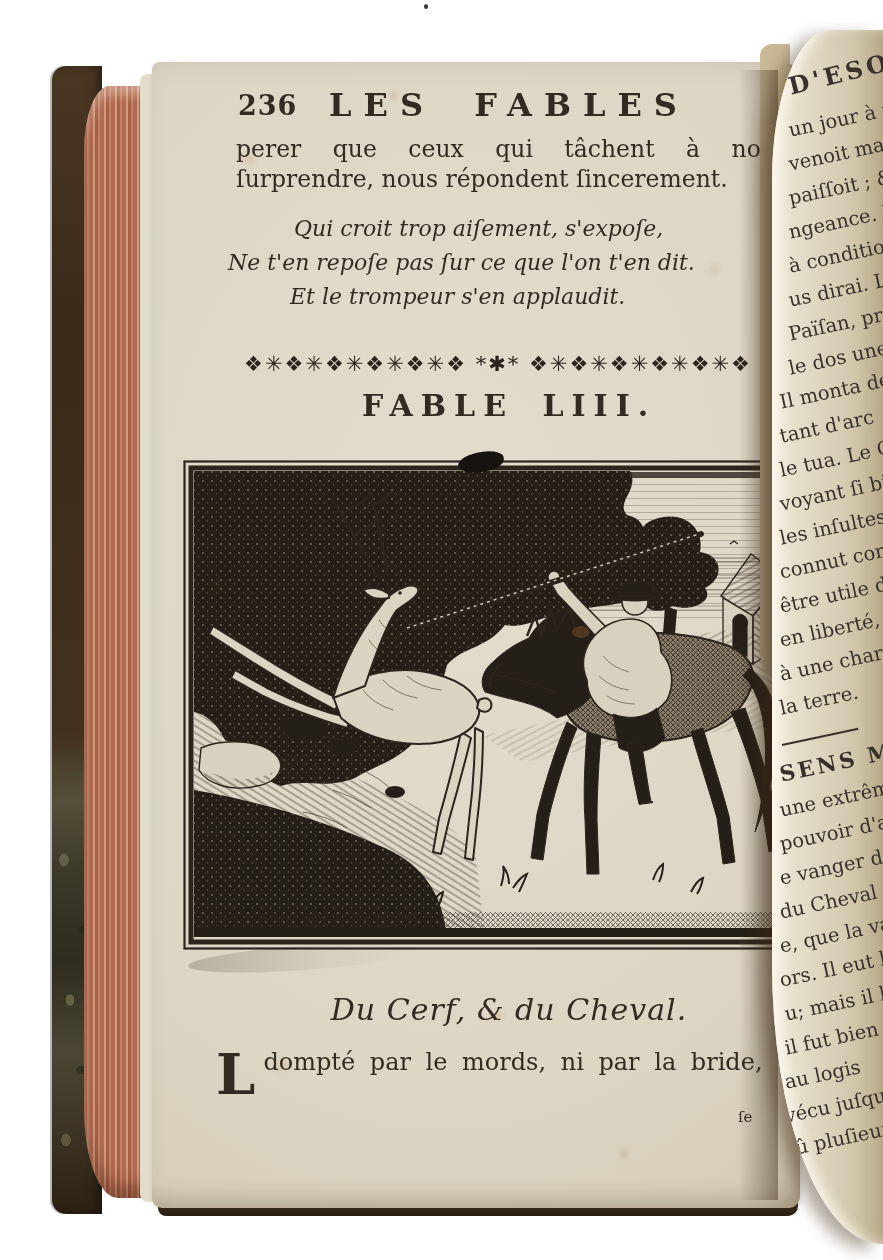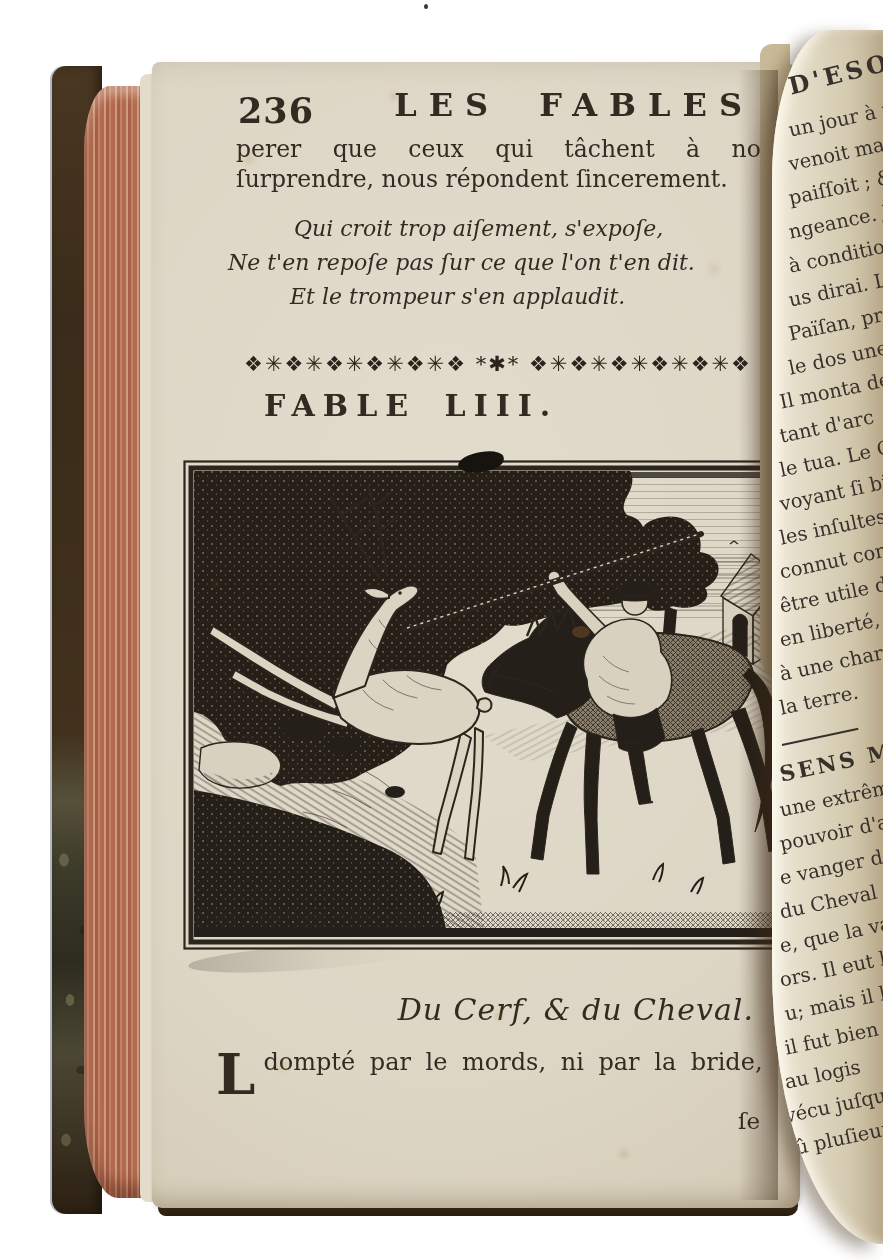--- a/index.html
+++ b/index.html
@@ -35,45 +35,45 @@
     background:linear-gradient(180deg,#4a3824,#271c0e);border-radius:0 0 10px 8px;}
   .dust{left:424px;top:4px;width:4px;height:5px;background:#3a332a;border-radius:50%;z-index:0;}
 
   .foxing{left:152px;top:62px;width:4px;height:4px;border-radius:50%;z-index:4;background:transparent;
     box-shadow:95px 95px 6px 2px rgba(153,108,48,.25), 240px 32px 5px 1px rgba(153,108,48,.28),
       560px 205px 6px 2px rgba(153,108,48,.22), 62px 520px 7px 2px rgba(140,100,45,.2),
       345px 952px 5px 1px rgba(170,120,40,.3), 128px 1002px 6px 2px rgba(153,108,48,.22),
       470px 1090px 5px 2px rgba(153,108,48,.2), 590px 880px 6px 2px rgba(140,100,45,.18);}
 
   
-  .page-number{left:86px;top:28px;font-size:35px;font-weight:bold;letter-spacing:1px;}
-  .running-title{left:112px;top:24px;width:490px;text-align:right;font-size:32px;font-weight:bold;
+  .page-number{left:86px;top:28px;font-size:27px;font-weight:bold;letter-spacing:1px;}
+  .running-title{left:112px;top:24px;width:490px;text-align:center;font-size:32px;font-weight:bold;
     letter-spacing:12px;word-spacing:16px;white-space:nowrap;}
   .paragraph{left:84px;top:72px;width:552px;font-size:23.5px;line-height:30px;text-align:justify;}
   .verse{left:76px;top:150px;width:540px;font-style:italic;font-size:22px;line-height:34px;}
   .verse .verse-line:nth-child(1){margin-left:66px;}
   .verse .verse-line:nth-child(2){margin-left:0;}
   .verse .verse-line:nth-child(3){margin-left:62px;}
   .verse .verse-line:nth-child(4){margin-left:60px;text-decoration:underline;}
   .ornament{left:76px;top:290px;width:540px;font-size:21px;letter-spacing:2px;white-space:nowrap;
     overflow:hidden;text-align:center;color:#2a241c;}
-  .fable-heading{left:112px;top:326px;width:490px;text-align:left;font-size:30px;font-weight:bold;
+  .fable-heading{left:112px;top:326px;width:490px;text-align:center;font-size:30px;font-weight:bold;
     letter-spacing:8px;word-spacing:10px;white-space:nowrap;}
   .engraving-wrap{left:31px;top:398px;width:614px;height:490px;}
   .ink-blot{left:306px;top:390px;width:46px;height:20px;background:#17130e;border-radius:60% 40% 55% 45%;transform:rotate(-6deg);}
   .smudge{left:36px;top:884px;width:230px;height:24px;z-index:4;opacity:.3;transform:rotate(-4deg);
     background:linear-gradient(90deg,rgba(40,35,28,.7),rgba(40,35,28,.15) 60%,transparent);border-radius:50%;}
-  .fable-title{left:112px;top:930px;width:490px;text-align:right;font-style:italic;font-size:30px;
+  .fable-title{left:112px;top:930px;width:490px;text-align:center;font-style:italic;font-size:30px;
     letter-spacing:1px;white-space:nowrap;}
   .body-row{left:64px;top:984px;width:575px;display:flex;}
   .dropcap{font-size:56px;line-height:52px;font-weight:bold;margin:2px 8px 0 0;}
   .body-lines{flex:1;font-size:24px;line-height:32px;}
   .body-lines .body-line:nth-child(1){word-spacing:7px;}
   .body-lines .body-line:nth-child(2){word-spacing:6px;margin-top:32px;}
-  .catchword{left:586px;top:1046px;font-size:23px;}
+  .catchword{left:586px;top:1046px;font-size:15px;}
 
   
   .under-page{left:760px;top:44px;width:30px;height:640px;z-index:4;background:#c9ba97;border-radius:16px 0 0 40px;}
   .gutter{left:738px;top:70px;width:40px;height:1130px;z-index:4;opacity:.55;
     background:linear-gradient(90deg,transparent,rgba(58,40,22,.8));}
   .right-page{left:772px;top:30px;width:111px;height:1214px;z-index:5;overflow:hidden;
     background:linear-gradient(90deg,#f1ebdb 0px,#e6dfcc 22px,#d9d0b8 60px,#cfc4a6 110px);
     border-radius:58px 0 0 110px / 150px 0 0 280px;
     box-shadow:-12px 6px 16px rgba(60,40,20,.4), inset 10px 0 14px -4px rgba(255,252,240,.85), inset -26px 0 34px -18px rgba(110,80,45,.35);}
   .rp-text{position:absolute;left:8px;top:40px;width:230px;}

